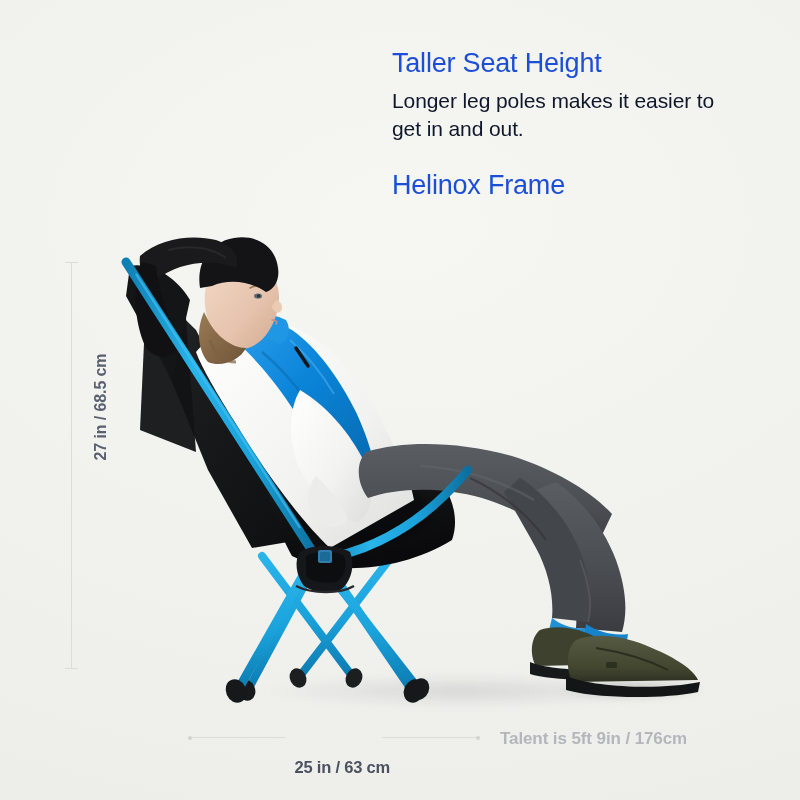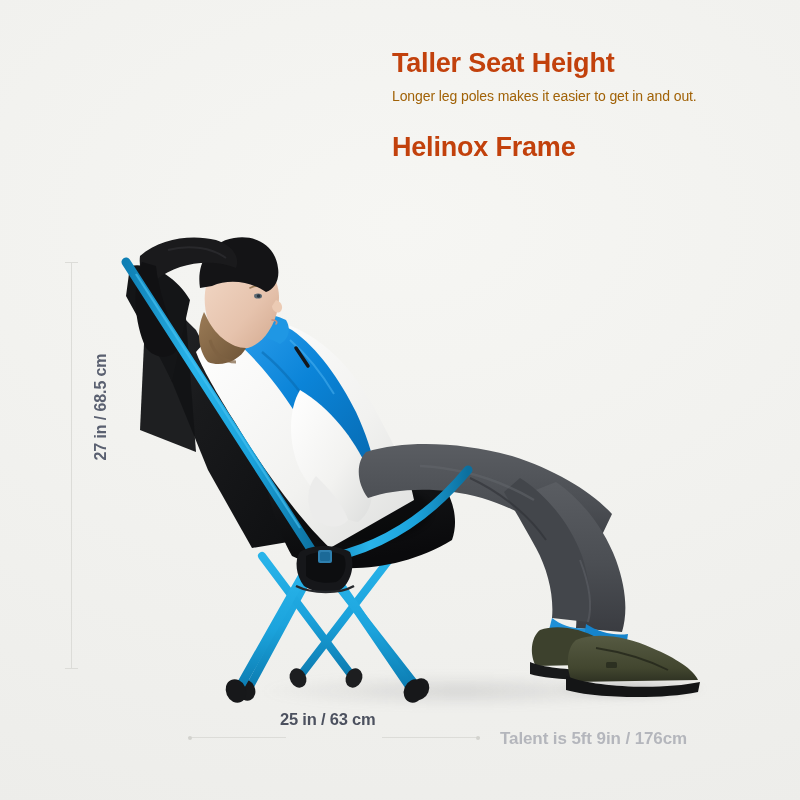--- a/index.html
+++ b/index.html
@@ -28,25 +28,25 @@
     position:absolute; left:520px; top:672px; width:220px; height:34px;
     background:radial-gradient(closest-side, rgba(100,100,108,.30), rgba(100,100,108,0) 70%);
     filter:blur(3px);
   }
 
   
   .copy { position:absolute; left:392px; top:48px; width:352px; }
   .feature { margin-bottom:26px; }
   .feature:last-child { margin-bottom:0; }
   .f-title {
-    font-size:27px; font-weight:bold; letter-spacing:-.2px;
-    color:#c2410c; line-height:1.18; margin-bottom:7px;
+    font-size:27px; font-weight:normal; letter-spacing:-.2px;
+    color:#1d4ed8; line-height:1.18; margin-bottom:7px;
   }
   .f-body {
-    font-size:14px; font-weight:400; color:#a16207;
+    font-size:21px; font-weight:400; color:#0f172a;
     line-height:1.35; letter-spacing:-.1px;
   }
 
   
   .dim-v-line {
     position:absolute; left:71px; top:262px; width:1px; height:406px;
     background:#dcdcd8;
   }
   .dim-v-cap {
     position:absolute; left:65px; width:13px; height:1px; background:#dcdcd8;
@@ -66,21 +66,21 @@
   }
   .dim-h .seg.left  { left:0px;   width:98px; }
   .dim-h .seg.right { left:194px; width:98px; }
   .dim-h .dot {
     position:absolute; top:-1.5px; width:4px; height:4px;
     border-radius:50%; background:#d2d2ce;
   }
   .dim-h .dot.l { left:0px; }
   .dim-h .dot.r { left:288px; }
   .dim-h-label {
-    position:absolute; left:280px; top:710px; width:110px; text-align:left;
+    position:absolute; left:280px; top:758px; width:110px; text-align:right;
     font-size:16.5px; font-weight:bold; color:#4c515f; letter-spacing:-.2px;
   }
   .talent-note {
     position:absolute; left:500px; top:729px;
     font-size:17px; font-weight:bold; color:#b4b6bc; letter-spacing:-.1px;text-align:center;
   }
 
   
   .scene { position:absolute; left:0; top:0; width:800px; height:800px; }
 </style>

